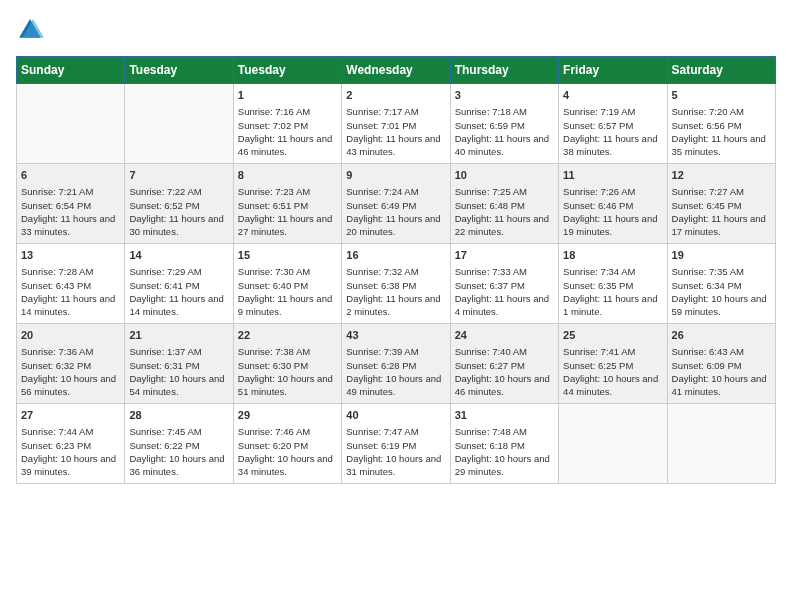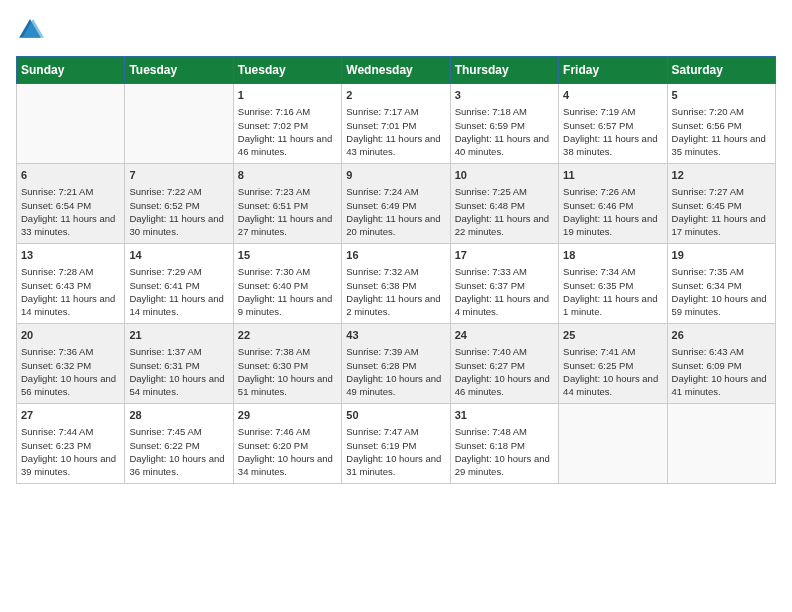--- a/index.html
+++ b/index.html
@@ -155,19 +155,19 @@
         <td><span class="day-num">22</span><span>Sunrise: 7:38 AM</span><br><span>Sunset: 6:30 PM</span><br><span>Daylight: 10 hours and 51 minutes.</span></td>
         <td><span class="day-num">43</span><span>Sunrise: 7:39 AM</span><br><span>Sunset: 6:28 PM</span><br><span>Daylight: 10 hours and 49 minutes.</span></td>
         <td><span class="day-num">24</span><span>Sunrise: 7:40 AM</span><br><span>Sunset: 6:27 PM</span><br><span>Daylight: 10 hours and 46 minutes.</span></td>
         <td><span class="day-num">25</span><span>Sunrise: 7:41 AM</span><br><span>Sunset: 6:25 PM</span><br><span>Daylight: 10 hours and 44 minutes.</span></td>
         <td><span class="day-num">26</span><span>Sunrise: 6:43 AM</span><br><span>Sunset: 6:09 PM</span><br><span>Daylight: 10 hours and 41 minutes.</span></td>
       </tr>
       <tr>
         <td><span class="day-num">27</span><span>Sunrise: 7:44 AM</span><br><span>Sunset: 6:23 PM</span><br><span>Daylight: 10 hours and 39 minutes.</span></td>
         <td><span class="day-num">28</span><span>Sunrise: 7:45 AM</span><br><span>Sunset: 6:22 PM</span><br><span>Daylight: 10 hours and 36 minutes.</span></td>
         <td><span class="day-num">29</span><span>Sunrise: 7:46 AM</span><br><span>Sunset: 6:20 PM</span><br><span>Daylight: 10 hours and 34 minutes.</span></td>
-        <td><span class="day-num">50</span><span>Sunrise: 7:47 AM</span><br><span>Sunset: 6:19 PM</span><br><span>Daylight: 10 hours and 31 minutes.</span></td>
+        <td><span class="day-num">40</span><span>Sunrise: 7:47 AM</span><br><span>Sunset: 6:19 PM</span><br><span>Daylight: 10 hours and 31 minutes.</span></td>
         <td><span class="day-num">31</span><span>Sunrise: 7:48 AM</span><br><span>Sunset: 6:18 PM</span><br><span>Daylight: 10 hours and 29 minutes.</span></td>
         <td class="empty"></td>
         <td class="empty"></td>
       </tr>
     </tbody>
 </table>
 
 </body></html>

